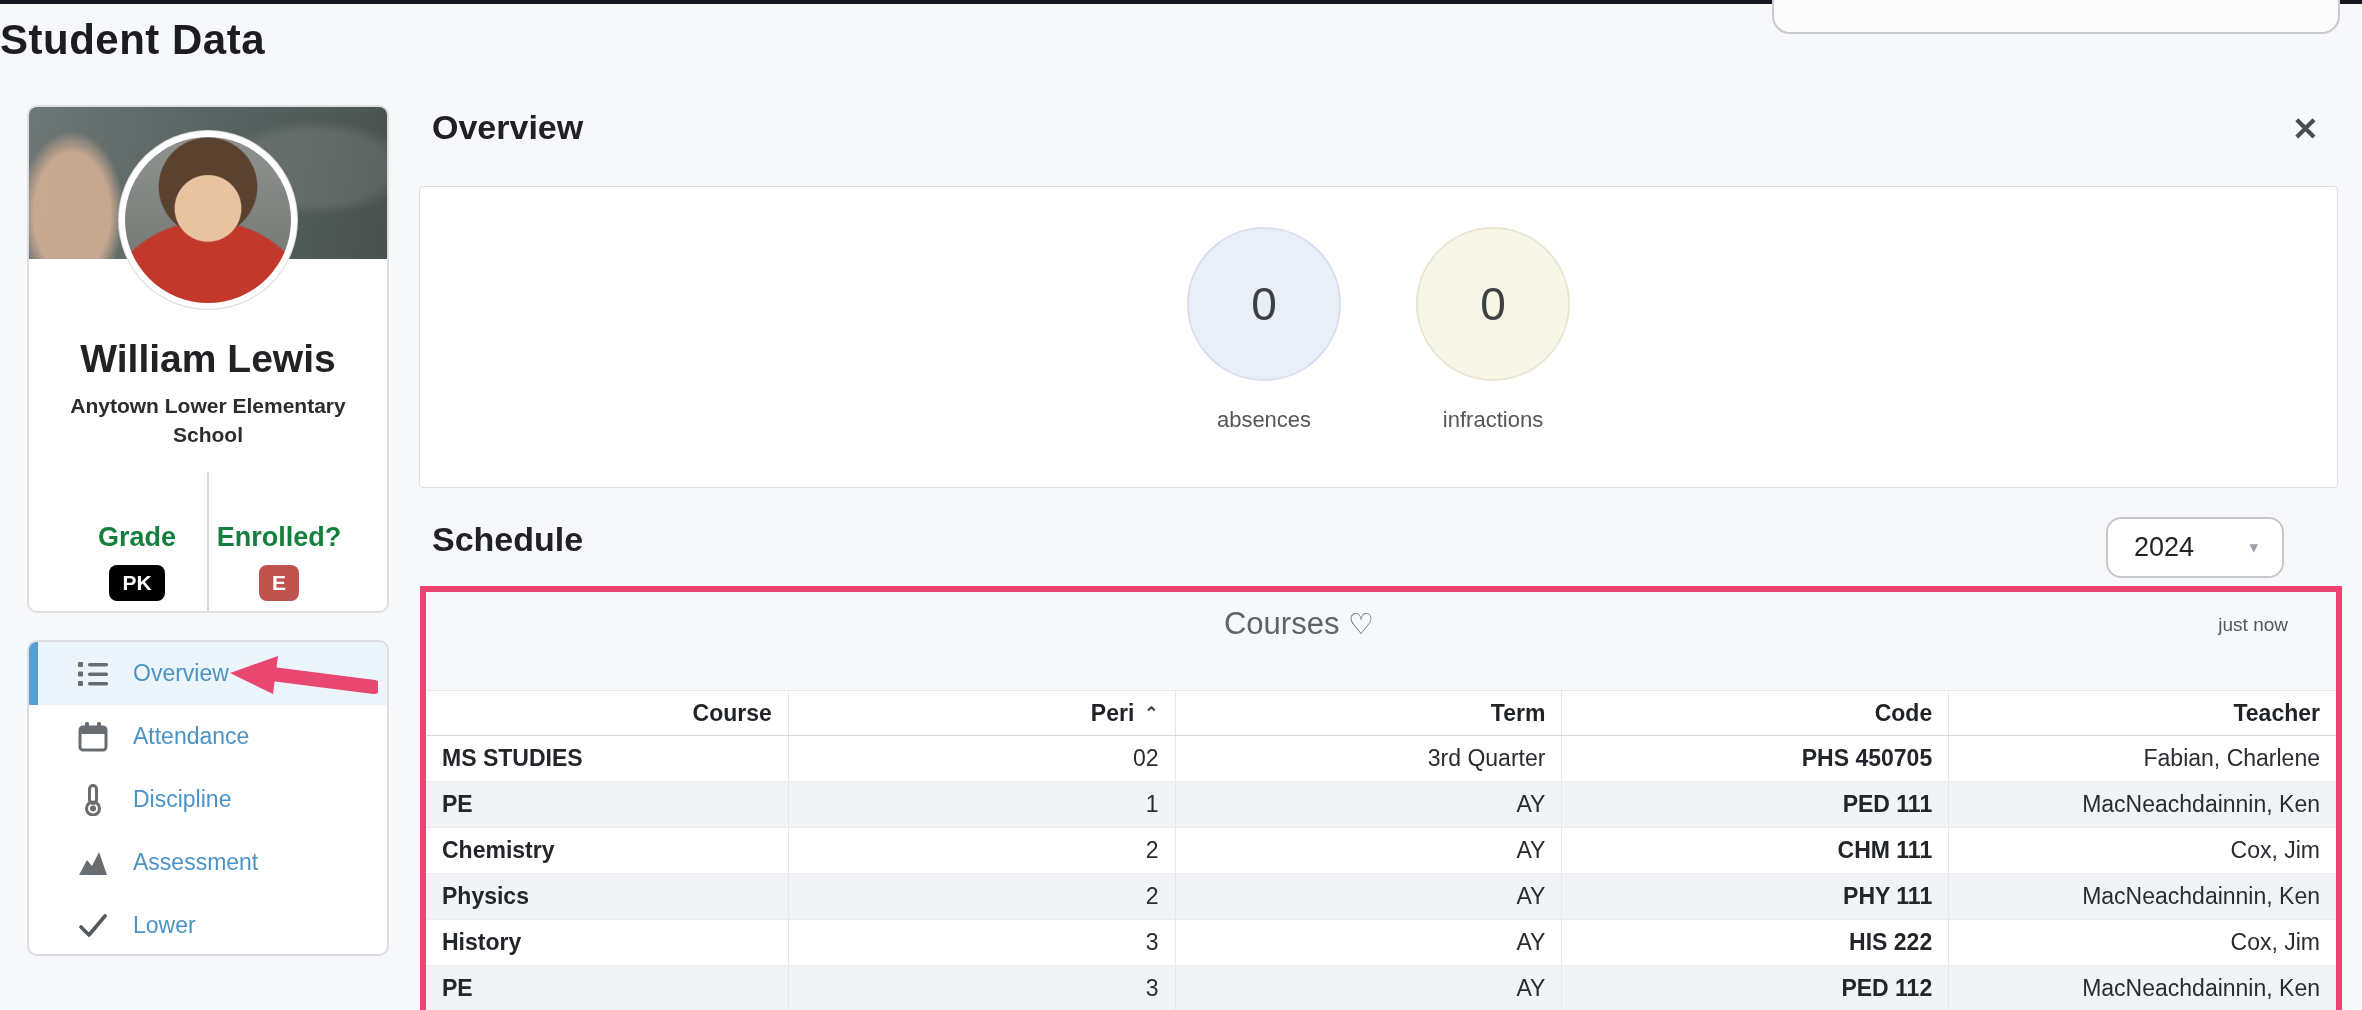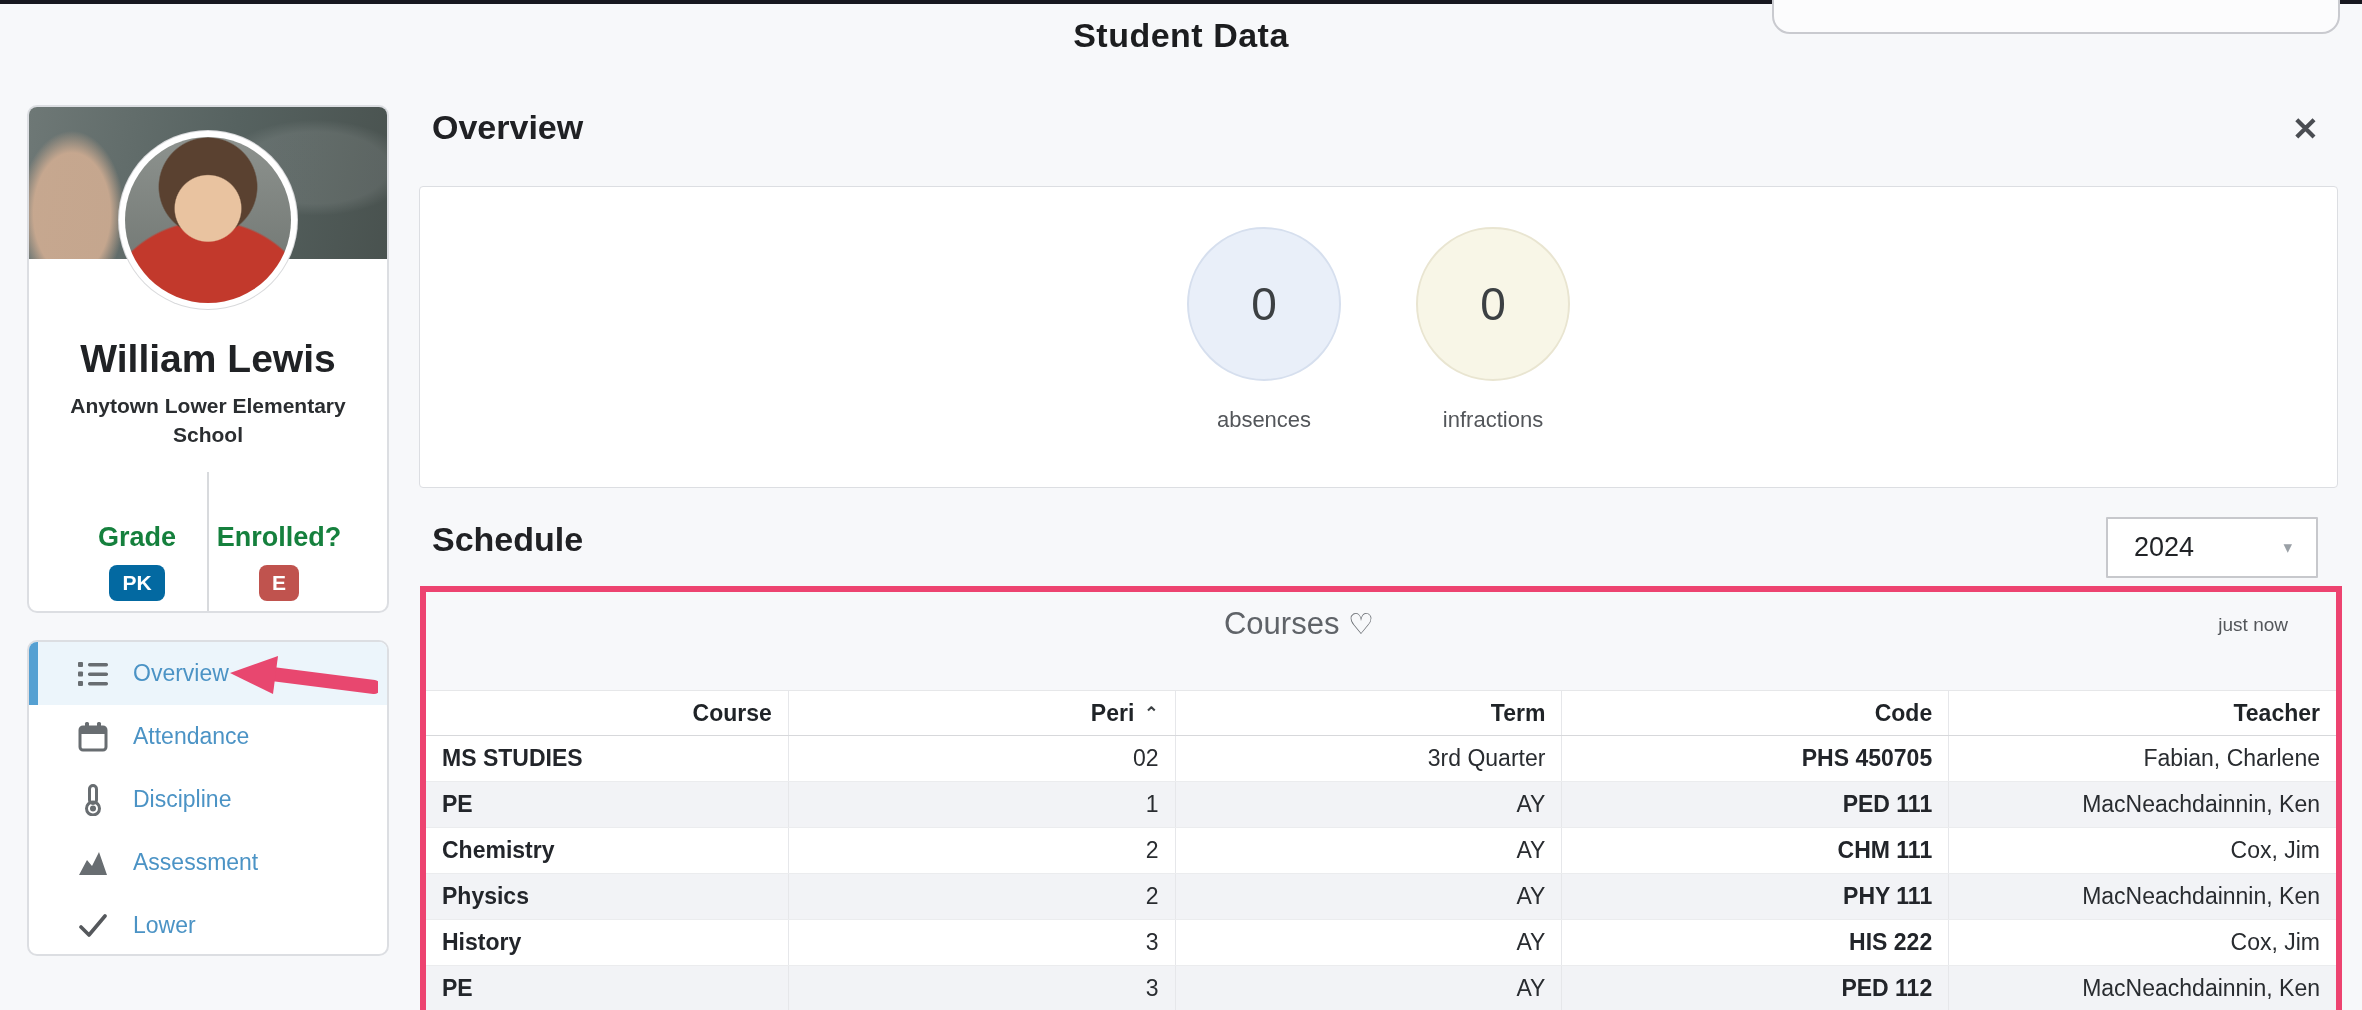--- a/index.html
+++ b/index.html
@@ -1,21 +1,21 @@
 <!DOCTYPE html>
 <html><head>
 <meta charset="utf-8">
 <style>
   * { margin:0; padding:0; box-sizing:border-box; }
   html,body { width:2362px; height:1010px; overflow:hidden; }
   body { font-family:"Liberation Sans", sans-serif; background:#f7f8fa; position:relative; color:#26292d; }
 
   .top-edge { position:absolute; left:0; top:0; width:2362px; height:4px; background:#17171f; }
-  .page-title { position:absolute; left:0; top:16px; width:2362px; text-align:center;
-                font-size:34px; font-weight:bold; color:#1c1d1f; letter-spacing:.5px; }
+  .page-title { position:absolute; left:0; top:16px; width:2362px; text-align:left;
+                font-size:42px; font-weight:bold; color:#1c1d1f; letter-spacing:.5px; }
   .search-partial { position:absolute; left:1772px; top:-36px; width:568px; height:70px;
                     background:#fcfcfd; border:2px solid #c9cacf; border-radius:18px; }
 
   
   .card { background:#fff; border:2px solid #dcdee2; border-radius:10px; position:absolute; }
   .profile-card { left:27px; top:105px; width:362px; height:508px; overflow:hidden; }
   .banner { position:relative; height:152px;
             background:
               radial-gradient(ellipse 70px 110px at 12% 70%, rgba(214,176,148,.85) 0 55%, rgba(214,176,148,0) 75%),
               radial-gradient(ellipse 120px 60px at 80% 40%, rgba(255,255,255,.10) 0 60%, rgba(255,255,255,0) 80%),
@@ -31,21 +31,21 @@
               linear-gradient(#8d928e, #6c726e); }
   .profile-name { margin-top:78px; text-align:center; font-size:39px; font-weight:bold; color:#202225; }
   .profile-school { margin-top:10px; text-align:center; font-size:21px; font-weight:bold;
                     color:#2a2d30; line-height:1.4; padding:0 34px; }
   .vitals { display:flex; margin-top:22px; padding:0 38px; }
   .vital { flex:1; text-align:center; padding:6px 0 14px; }
   .vital:first-child { border-right:2px solid #d8dadd; }
   .vital-label { font-size:27px; font-weight:bold; color:#15803d;margin-top:44px; }
   .badge { display:inline-block; margin-top:12px; padding:6px 13px; border-radius:8px;
            font-size:21px; font-weight:bold; color:#fff; }
-  .badge-grade { background:#0369a1; }
+  .badge-grade { background:#000000; }
   .badge-enrolled { background:#c0534e; }
   .show-more { text-align:center; margin-top:34px; font-size:20px; color:#7f8388; cursor:pointer;margin-left:39px; }
   .show-more .caret { font-size:15px; color:#6f7378; }
 
   .nav-card { left:27px; top:640px; width:362px; height:316px; overflow:hidden; }
   .nav-item { height:63px; display:flex; align-items:center; gap:24px; padding-left:48px;
               cursor:pointer; position:relative; }
   .nav-item.active { background:#ecf5fb; }
   .nav-item.active::before { content:""; position:absolute; left:0; top:0; bottom:0; width:9px; background:#55a0d2; }
   .nav-icon { width:32px; height:32px; display:flex; align-items:center; justify-content:center; flex:none; }
@@ -63,22 +63,22 @@
   .stat-circle { width:154px; height:154px; border-radius:50%; margin:0 auto;
                  display:flex; align-items:center; justify-content:center;
                  font-size:46px; color:#3c4043; }
   .stat-circle.absences { background:#e9eff9; border:2px solid #d6dfee; }
   .stat-circle.infractions { background:#f8f6e7; border:2px solid #e9e5d1; }
   .stat-label { margin-top:26px; font-size:22px; color:#53565a; }
   .stat-1 { left:729px; top:40px; }
   .stat-2 { left:958px; top:40px; }
 
   .schedule-heading { left:432px; top:520px; }
-  .year-select { position:absolute; left:2106px; top:517px; width:212px; height:61px;
-                 background:#fff; border:2px solid #c7c8cc; border-radius:1px;
+  .year-select { position:absolute; left:2106px; top:517px; width:178px; height:61px;
+                 background:#fff; border:2px solid #c7c8cc; border-radius:15px;
                  display:flex; align-items:center; cursor:pointer; }
   .year-value { font-size:27px; color:#212327; padding-left:26px; flex:1; }
   .year-caret { color:#9aa0a6; font-size:17px; padding-right:24px; }
 
   
   .courses-outline { position:absolute; left:420px; top:586px; width:1922px; height:470px;
                      border:6px solid #ed4370; background:#f7f8fa; }
   .courses-band { position:relative; height:64px; }
   .courses-title { position:absolute; left:0; top:14px; width:1746px; text-align:center;
                    font-size:31px; color:#5f6368; }

